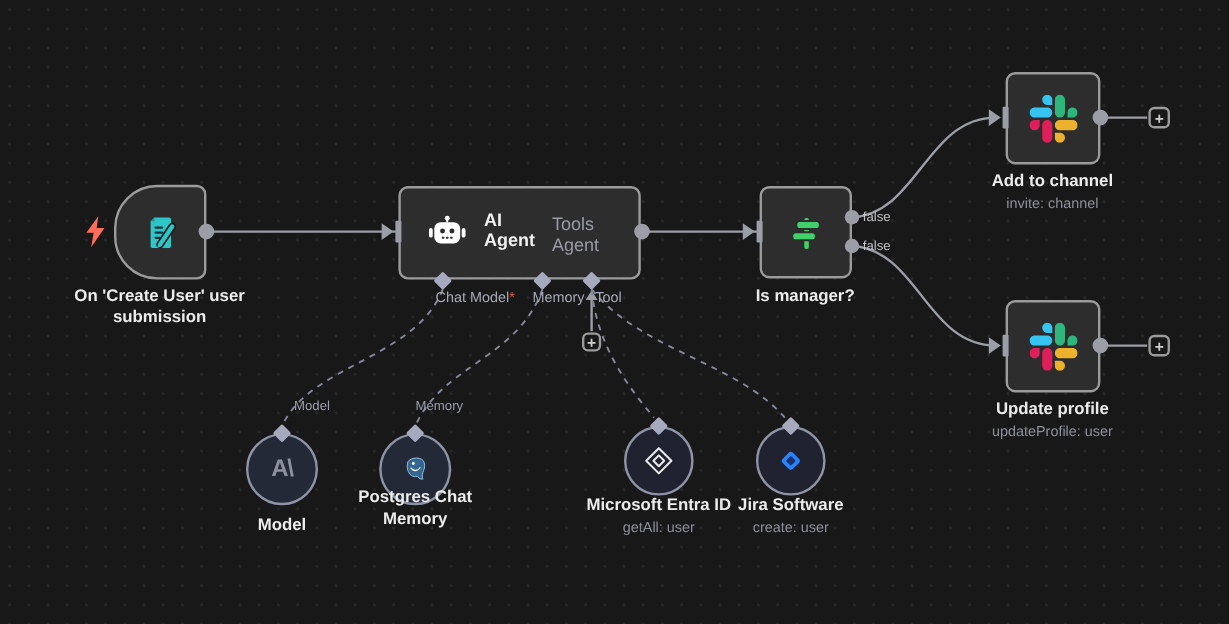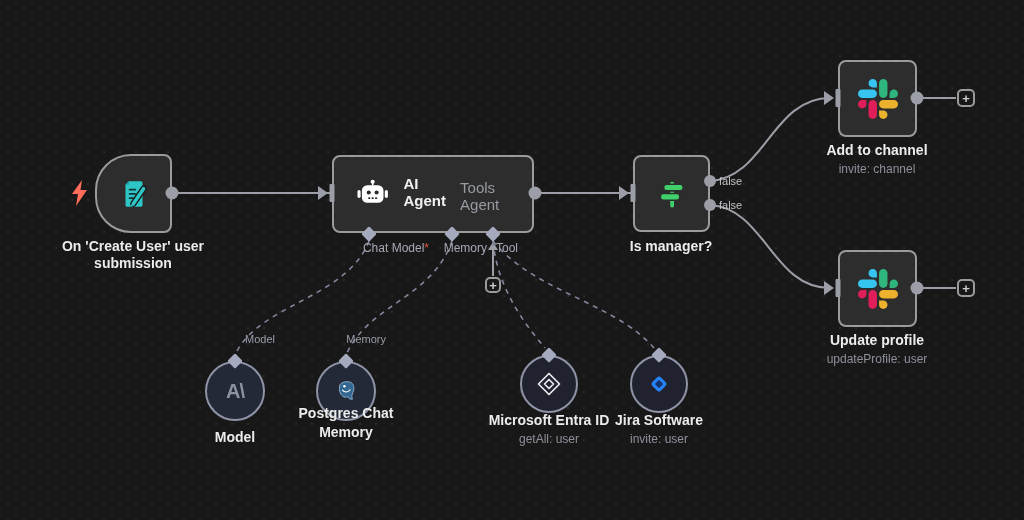--- a/index.html
+++ b/index.html
@@ -237,21 +237,21 @@
     <div>Memory</div>
   </div>
 
   <div class="lbl" style="left:439px; top:412px;">
     <div>Microsoft Entra ID</div>
     <div class="sub">getAll: user</div>
   </div>
 
   <div class="lbl" style="left:549px; top:412px;">
     <div>Jira Software</div>
-    <div class="sub">invite: user</div>
+    <div class="sub">create: user</div>
   </div>
 
   <div class="port-label" style="left:309px; top:241px; width:120px;">
     <span>Chat Model</span><span class="req">*</span>
   </div>
   <div class="port-label" style="left:417px; top:241px; width:70px;">Memory</div>
   <div class="port-label" style="left:468px; top:241px; width:50px;">Tool</div>
   <div class="port-label small" style="left:195px; top:333px; width:80px;">Model</div>
   <div class="port-label small" style="left:306px; top:333px; width:80px;">Memory</div>
 

